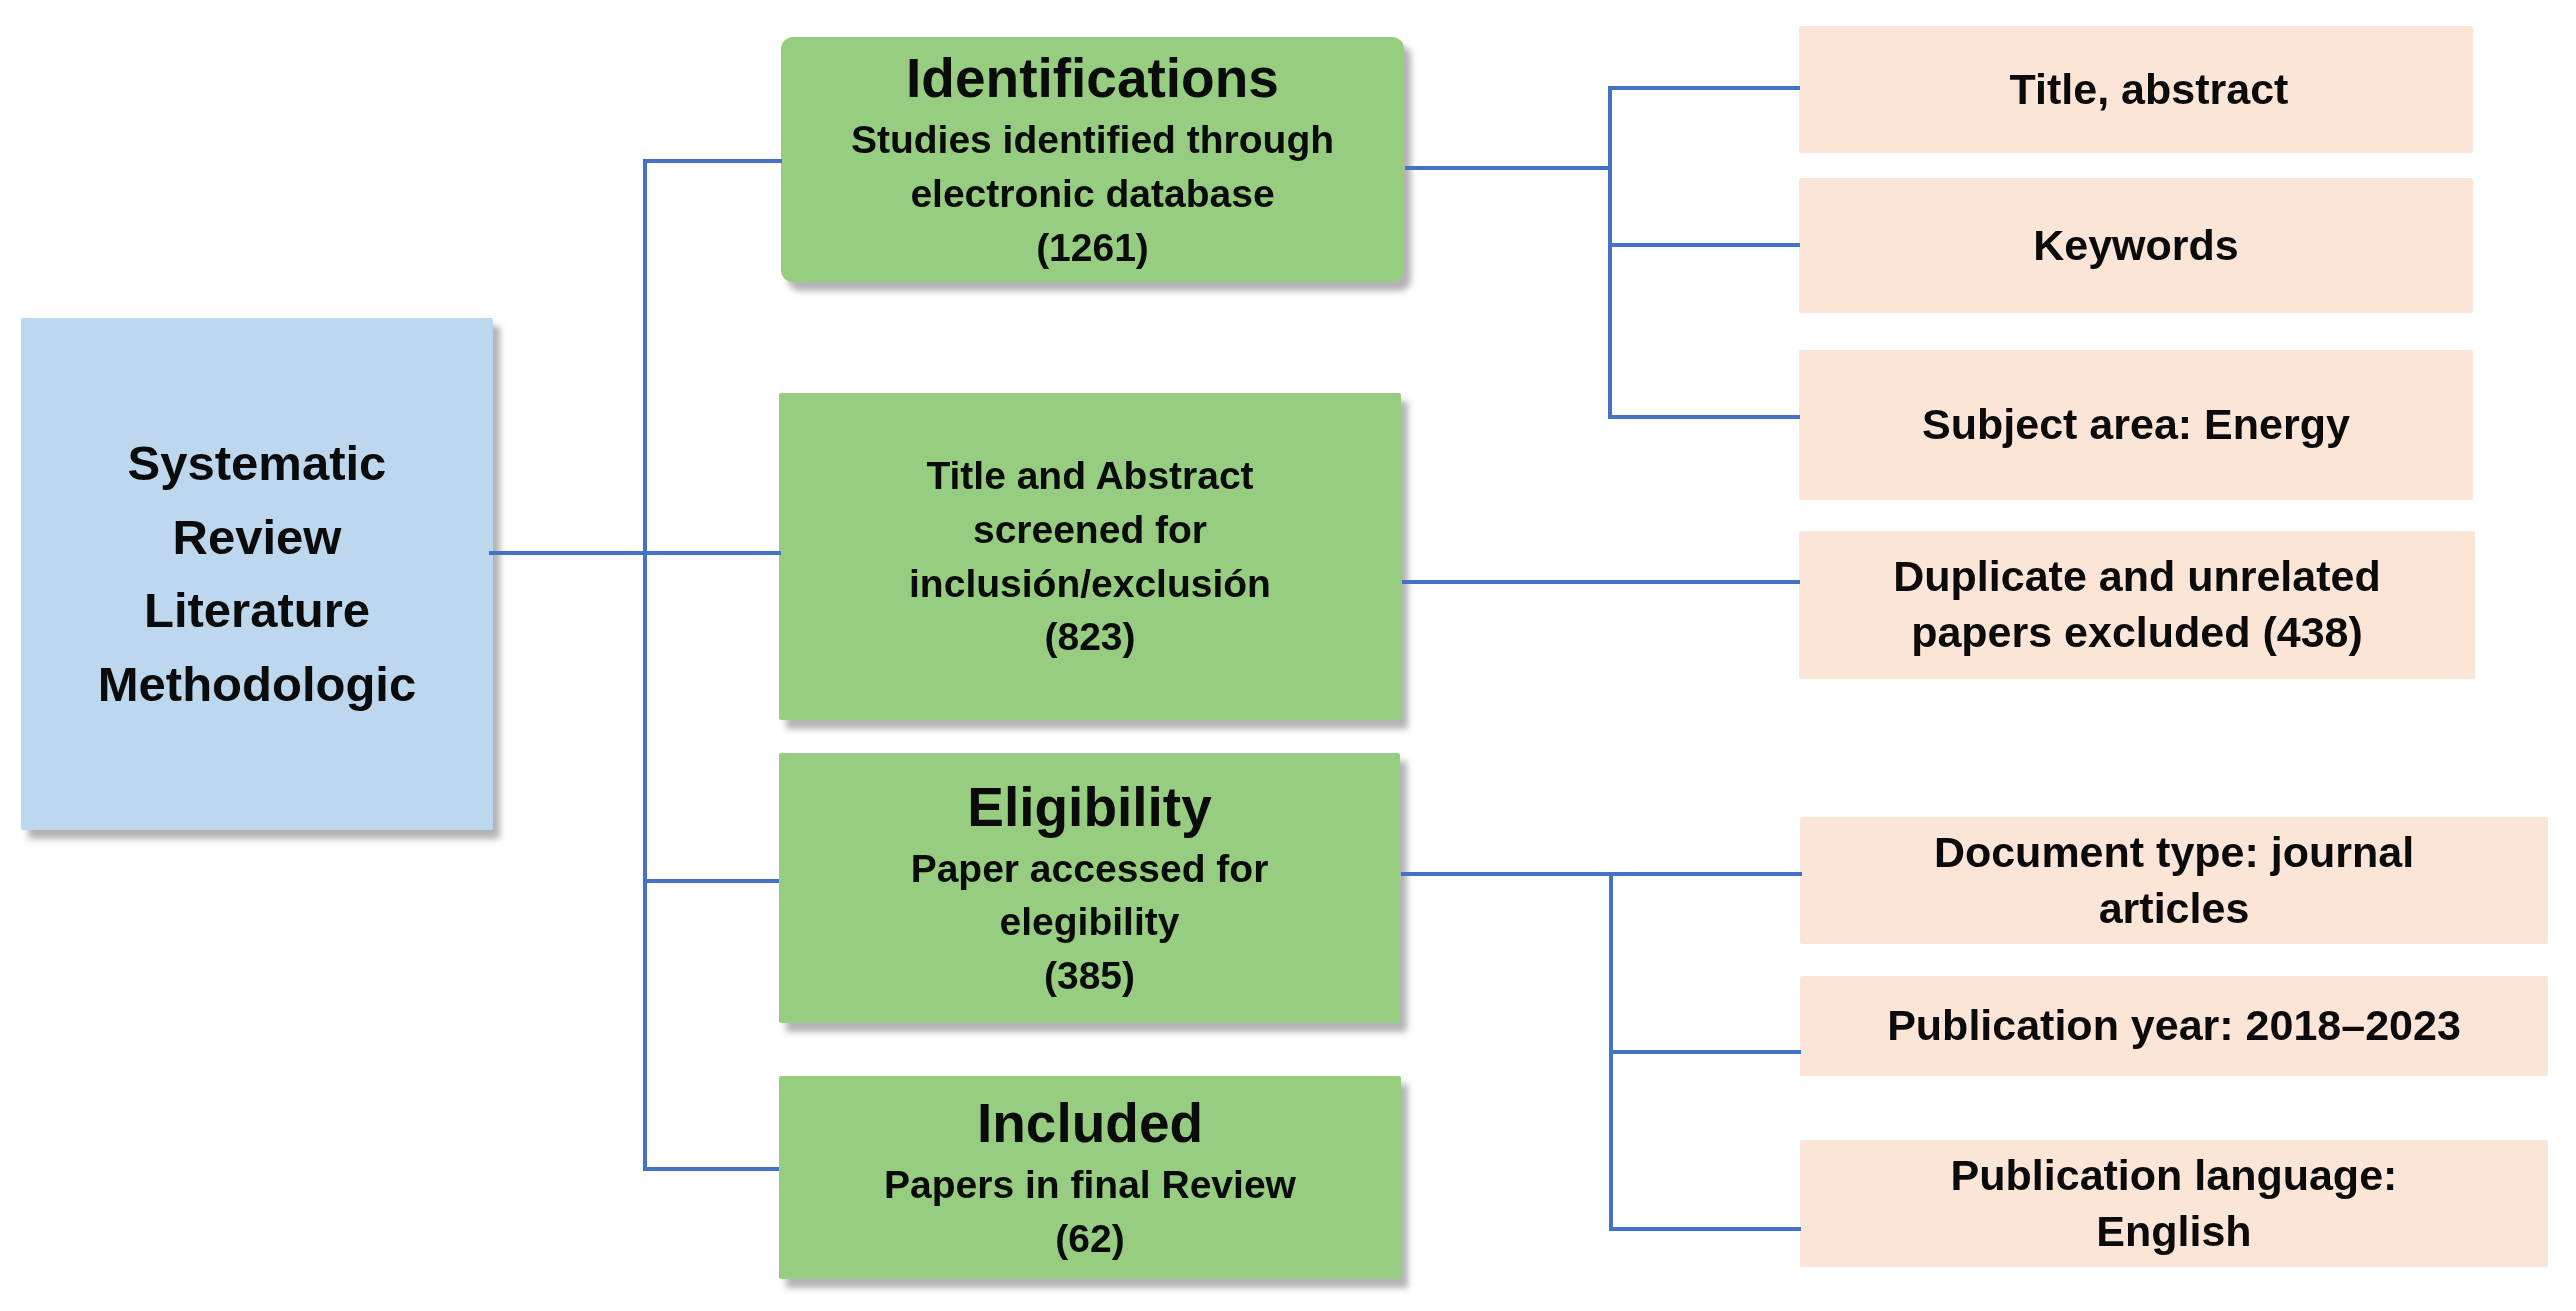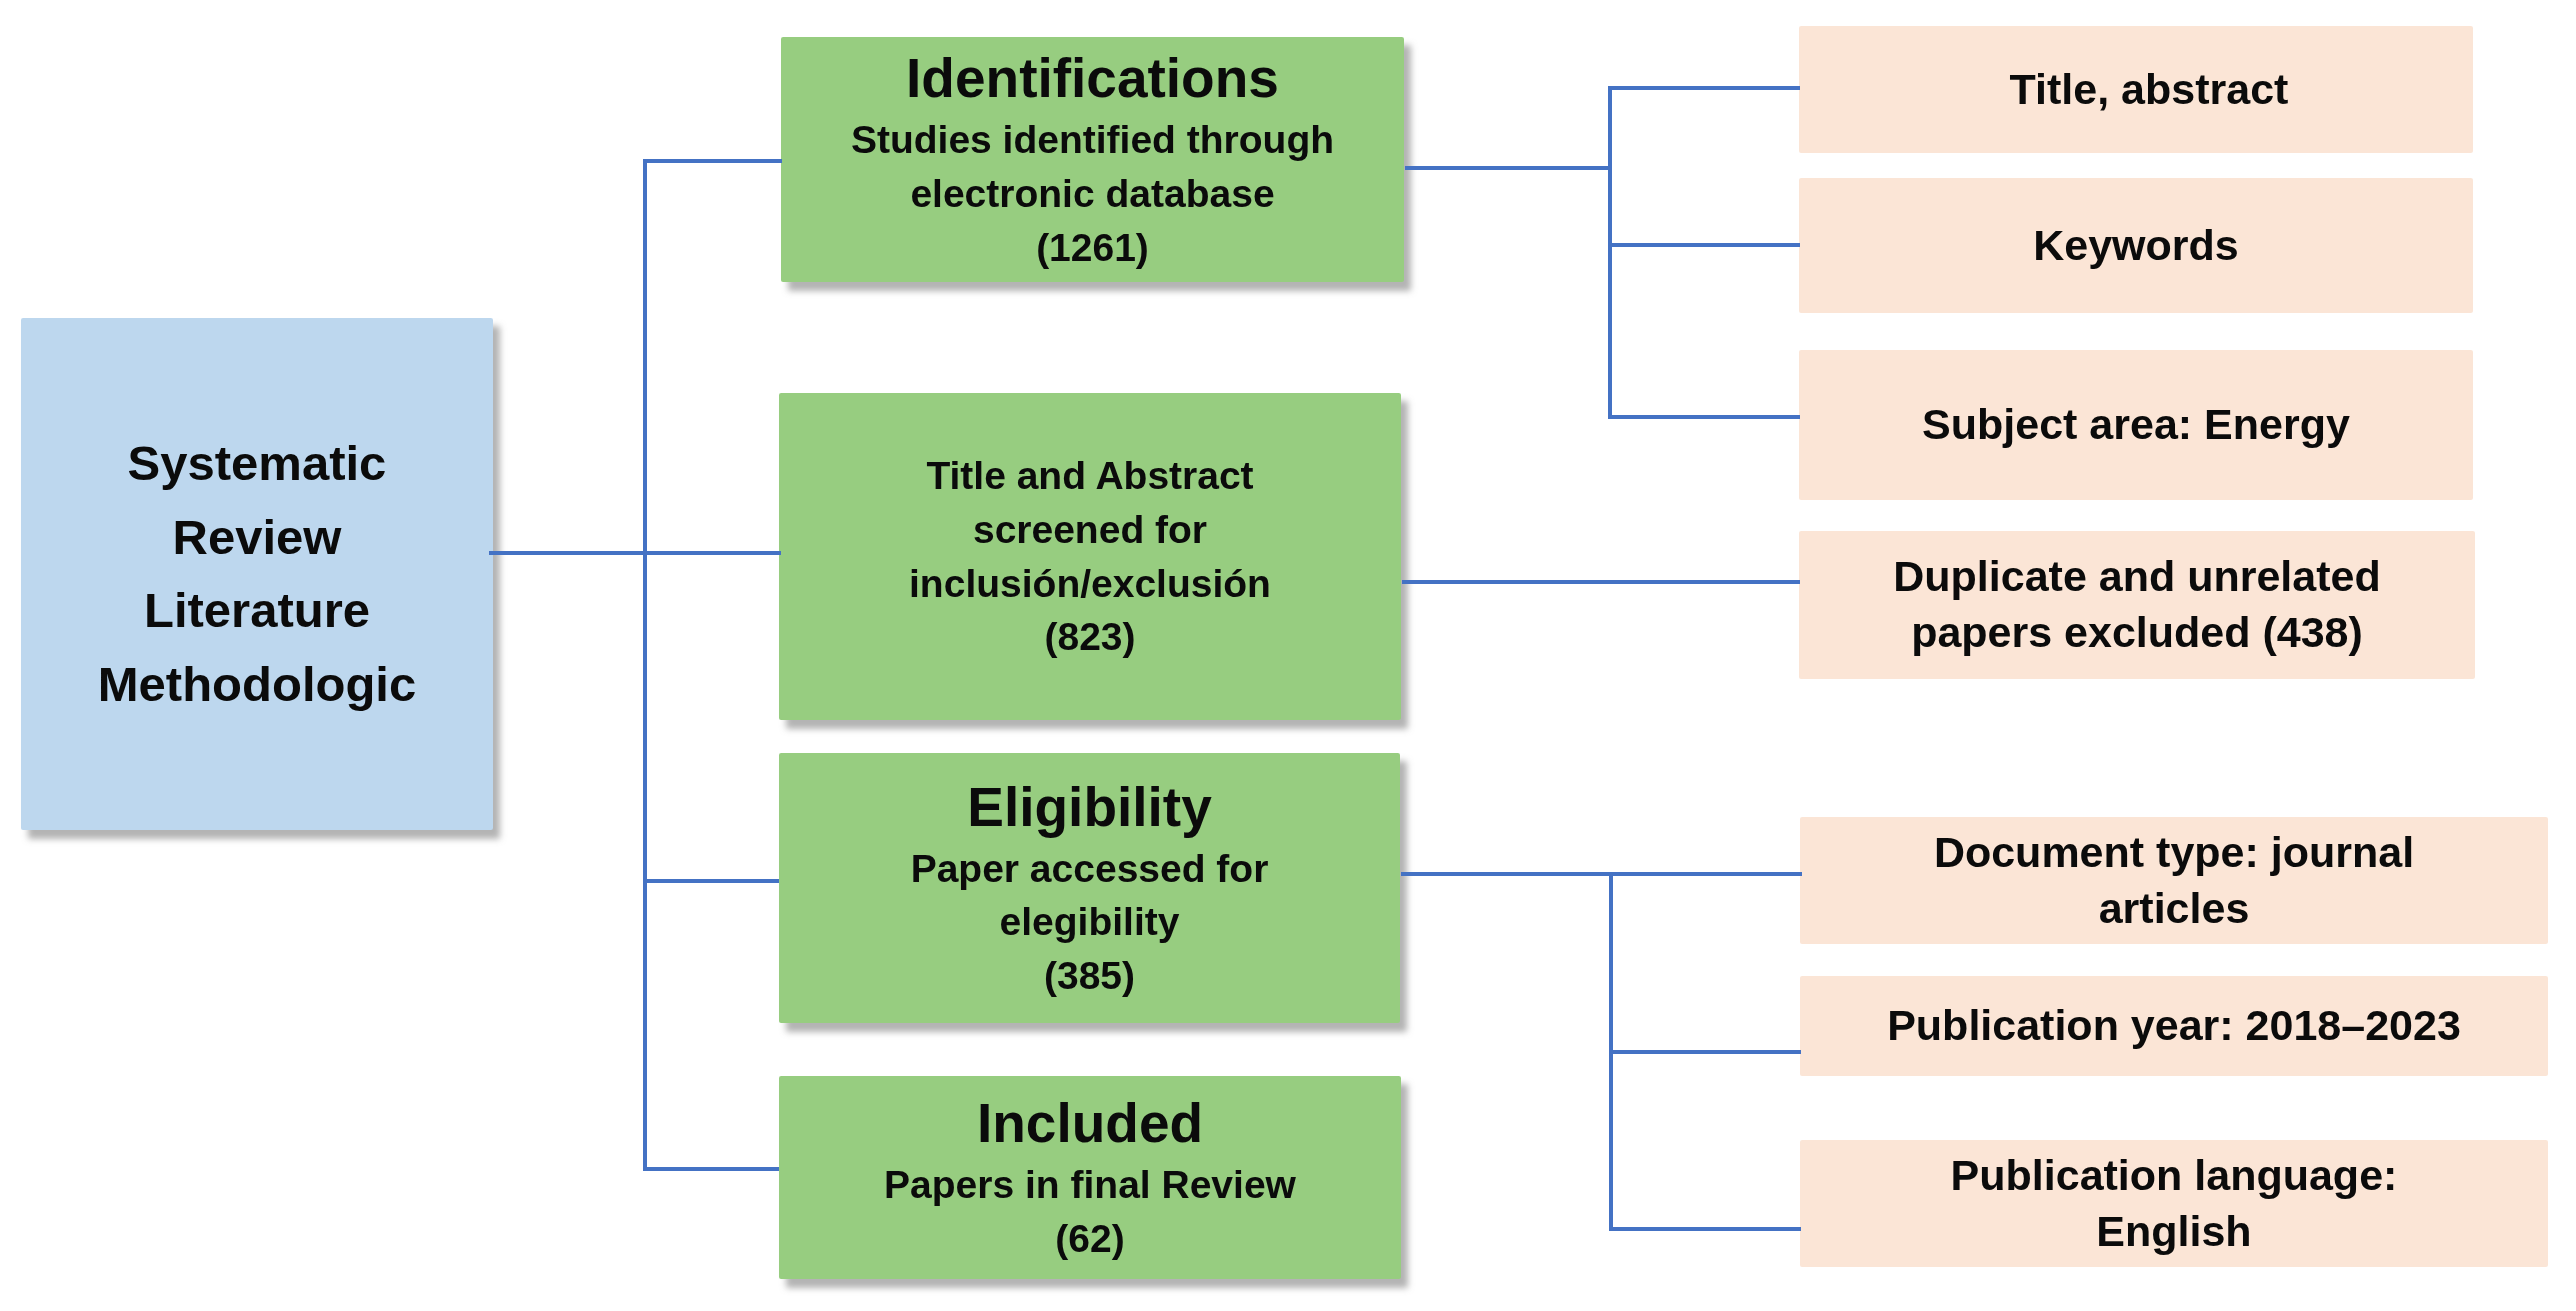--- a/index.html
+++ b/index.html
@@ -72,21 +72,21 @@
 
 <div class="stage-canvas">
 
   <div class="box root-box shadowed" style="left:21px;top:318px;width:472px;height:512px;">
     <div>Systematic
 Review
 Literature
 Methodologic</div>
   </div>
 
-  <div class="box stage-box shadowed" style="left:781px;top:37px;width:623px;height:245px;">
+  <div class="box stage-box shadowed" style="left:781px;top:37px;width:623px;height:245px;border-radius:12px;">
     <div class="stage-title">Identifications</div>
     <div class="stage-body">Studies identified through
 electronic database</div>
     <div class="stage-count">(1261)</div>
   </div>
 
   <div class="box stage-box shadowed" style="left:779px;top:393px;width:622px;height:327px;">
     <div class="stage-body">Title and Abstract
 screened for
 inclusión/exclusión</div>

